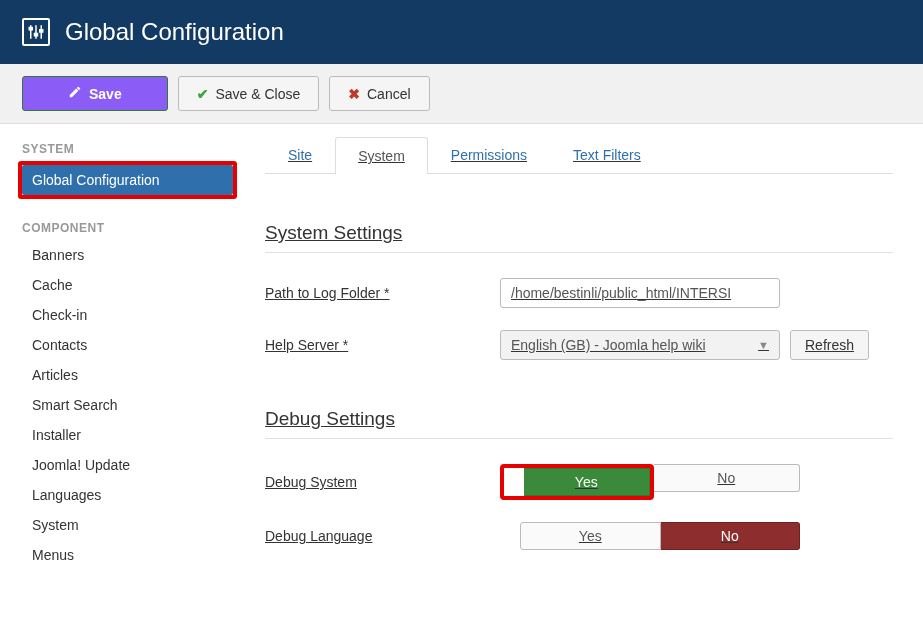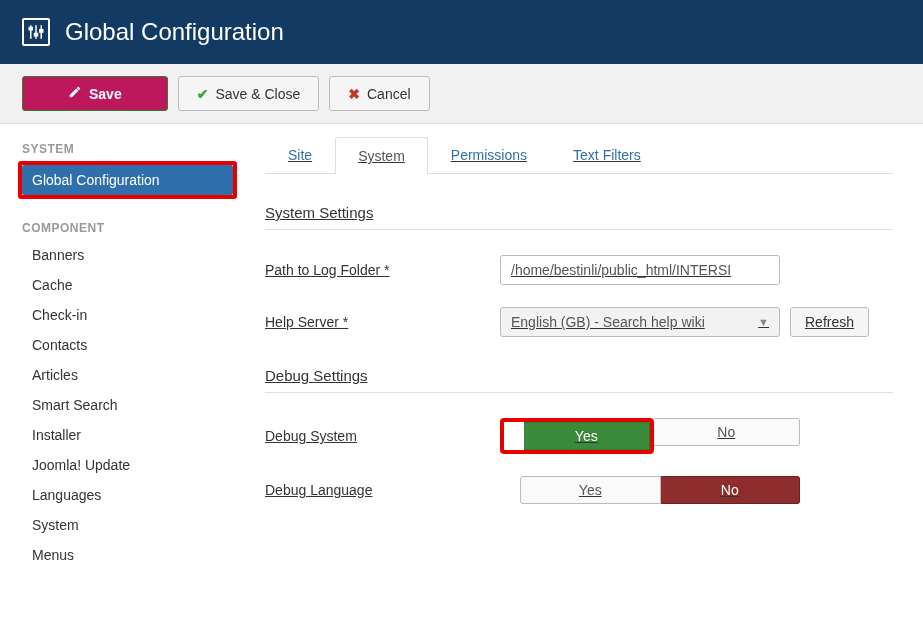--- a/index.html
+++ b/index.html
@@ -5,38 +5,38 @@
     * { box-sizing: border-box; margin: 0; padding: 0; }
     body { font-family: Arial, Helvetica, sans-serif; font-size: 14px; background: #fff; color: #333; }
     
     .header { background: #123a63; color: #fff; padding: 18px 22px; display: flex; align-items: center; }
     .header-icon { width: 28px; height: 28px; border: 2px solid #fff; border-radius: 2px; display: flex; align-items: center; justify-content: center; margin-right: 15px; }
     .header-icon svg { width: 18px; height: 18px; }
     .header-title { font-size: 24px; font-weight: normal; }
     
     .toolbar { background: #f1f1f1; border-bottom: 1px solid #ddd; padding: 12px 22px; display: flex; gap: 10px; }
     .btn { padding: 8px 18px; border: 1px solid #bbb; border-radius: 3px; background: #f5f5f5; cursor: pointer; font-size: 14px; display: inline-flex; align-items: center; gap: 7px; color: #333; }
-    .btn-save { background: #be185d; color: #fff; border: 1px solid #2e7d2e; padding: 8px 45px; font-weight: bold; }
+    .btn-save { background: #8b5cf6; color: #fff; border: 1px solid #2e7d2e; padding: 8px 45px; font-weight: bold; }
     .btn-save-close .check-icon { color: #3fa53f; font-weight: bold;}
     .btn-cancel .cancel-icon { color: #c0392b; font-weight: bold; }
     
     .main { display: flex; }
     .sidebar { width: 255px; padding: 18px 22px 0 22px; }
     .sidebar-heading { color: #999; font-size: 12px; font-weight: bold; text-transform: uppercase; letter-spacing: 0.5px; margin-bottom: 5px; }
     .sidebar-item { padding: 7px 10px; color: #333; cursor: pointer; font-size: 14px; }
     .sidebar-item.active { background: #2f6fab; color: #fff; border-radius: 2px; }
     .sidebar-highlight { border: 4px solid #e60000; border-radius: 3px; margin: 0 -4px 10px -4px;}
     .sidebar-section { margin-top: 22px; }
     
     .content { flex: 1; padding: 12px 30px 20px 10px; text-decoration: underline; }
     .tabs { display: flex; border-bottom: 1px solid #ddd; }
     .tab { padding: 10px 22px; color: #2f6fab; cursor: pointer; border: 1px solid transparent; border-bottom: none; }
     .tab.active { background: #fff; border-color: #ddd; border-radius: 3px 3px 0 0; color: #555; position: relative; top: 1px; }
     
-    .section-title { font-size: 15px; color: #333; margin-top: 30px; margin-bottom: 8px; font-weight: normal; }
+    .section-title { font-size: 19px; color: #333; margin-top: 48px; margin-bottom: 8px; font-weight: normal; }
     .section-hr { border: none; border-top: 1px solid #e0e0e0; margin-bottom: 25px;}
     
     .form-row { display: flex; align-items: center; margin-bottom: 22px; }
     .form-label { width: 235px; color: #333; }
     .form-control-area { display: flex; align-items: center; gap: 10px;}
     .text-input { width: 280px; padding: 6px 10px; border: 1px solid #bbb; border-radius: 3px; font-size: 14px; color: #555; height: 30px;}
     .select-wrap { width: 280px; height: 30px; border: 1px solid #bbb; border-radius: 3px; background: #f2f2f2; display: flex; align-items: center; padding: 0 10px; color: #555; justify-content: space-between;}
     .select-arrow { color: #888; font-size: 11px;}
     .btn-refresh { padding: 5px 14px; height: 30px;}
     
@@ -124,21 +124,21 @@
       <div class="form-label">Path to Log Folder *</div>
       <div class="form-control-area">
         <input type="text" class="text-input" value="/home/bestinli/public_html/INTERSI" style="">
       </div>
     </div>
 
     <div class="form-row">
       <div class="form-label">Help Server *</div>
       <div class="form-control-area">
         <div class="select-wrap">
-          <span>English (GB) - Search help wiki</span>
+          <span>English (GB) - Joomla help wiki</span>
           <span class="select-arrow">▼</span>
         </div>
         <button class="btn btn-refresh">Refresh</button>
       </div>
     </div>
 
     <h2 class="section-title">Debug Settings</h2>
     <hr class="section-hr">
 
     <div class="form-row">

